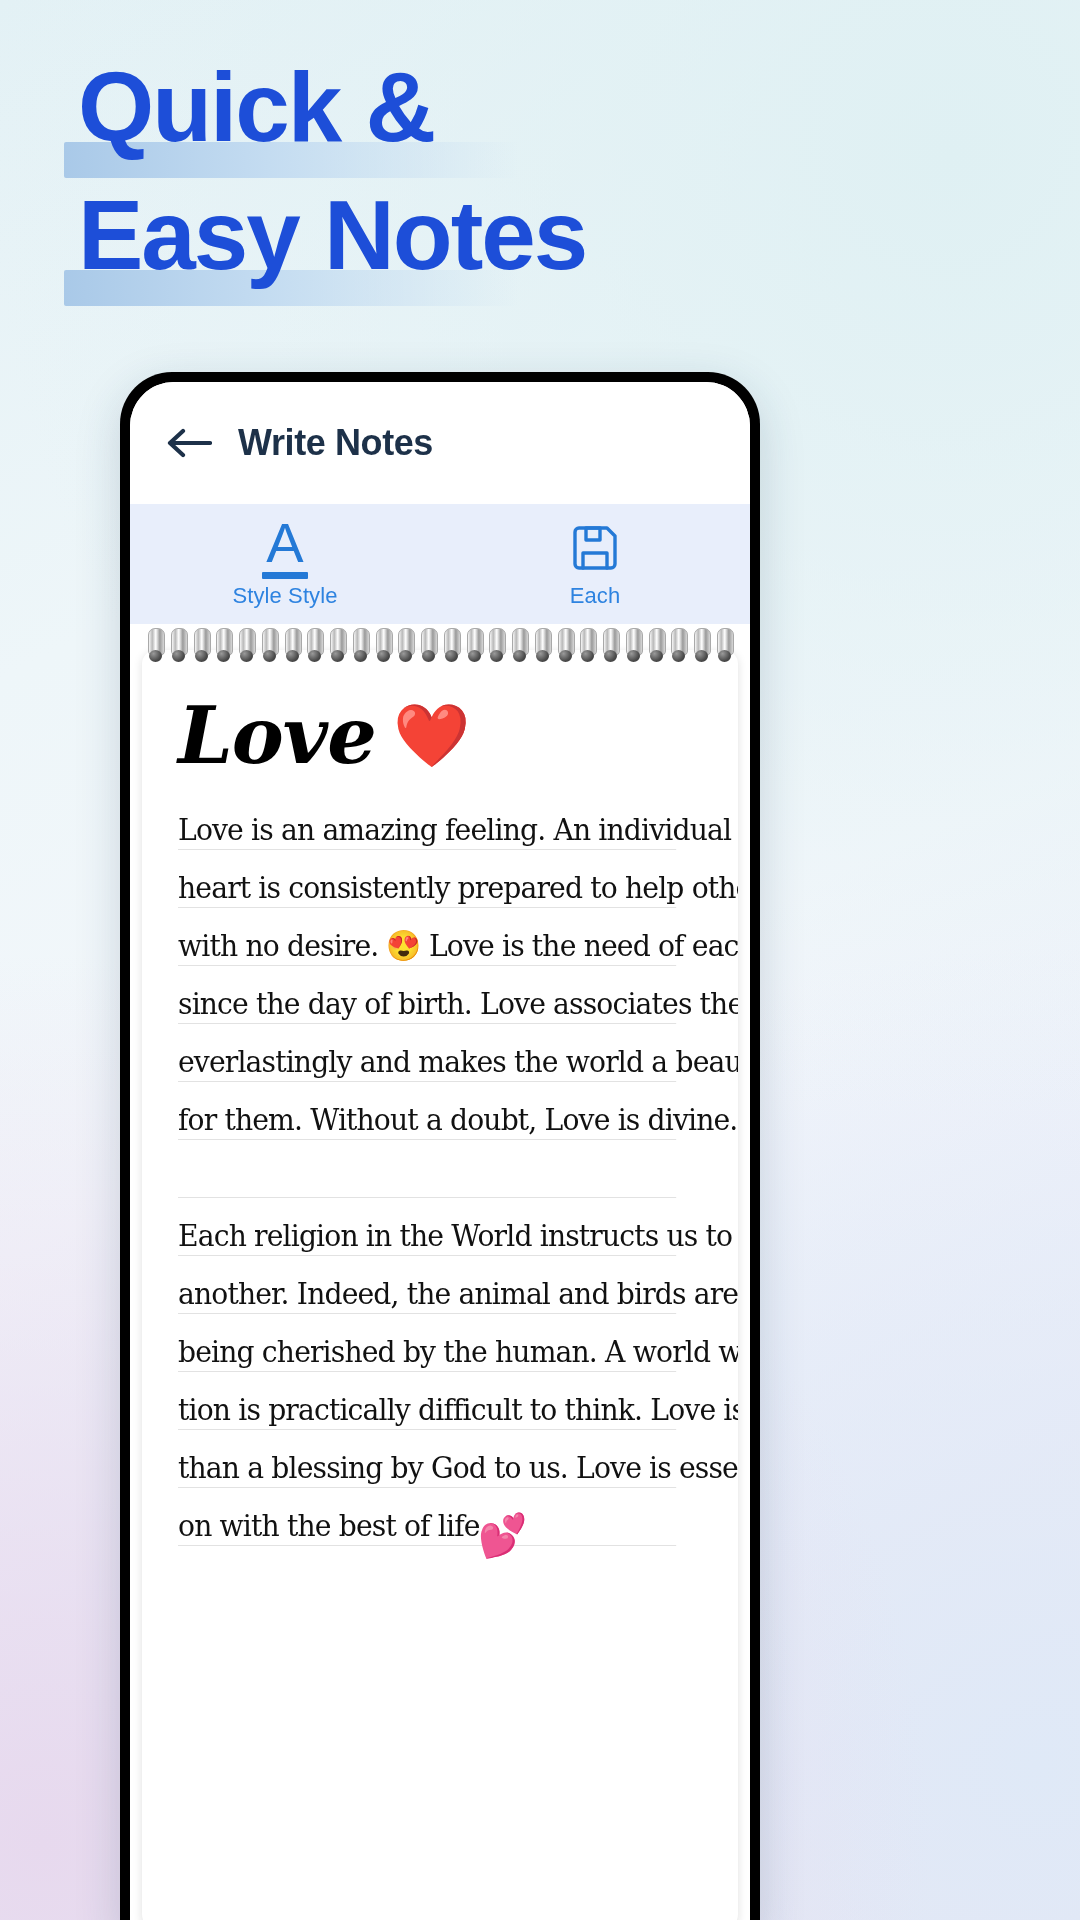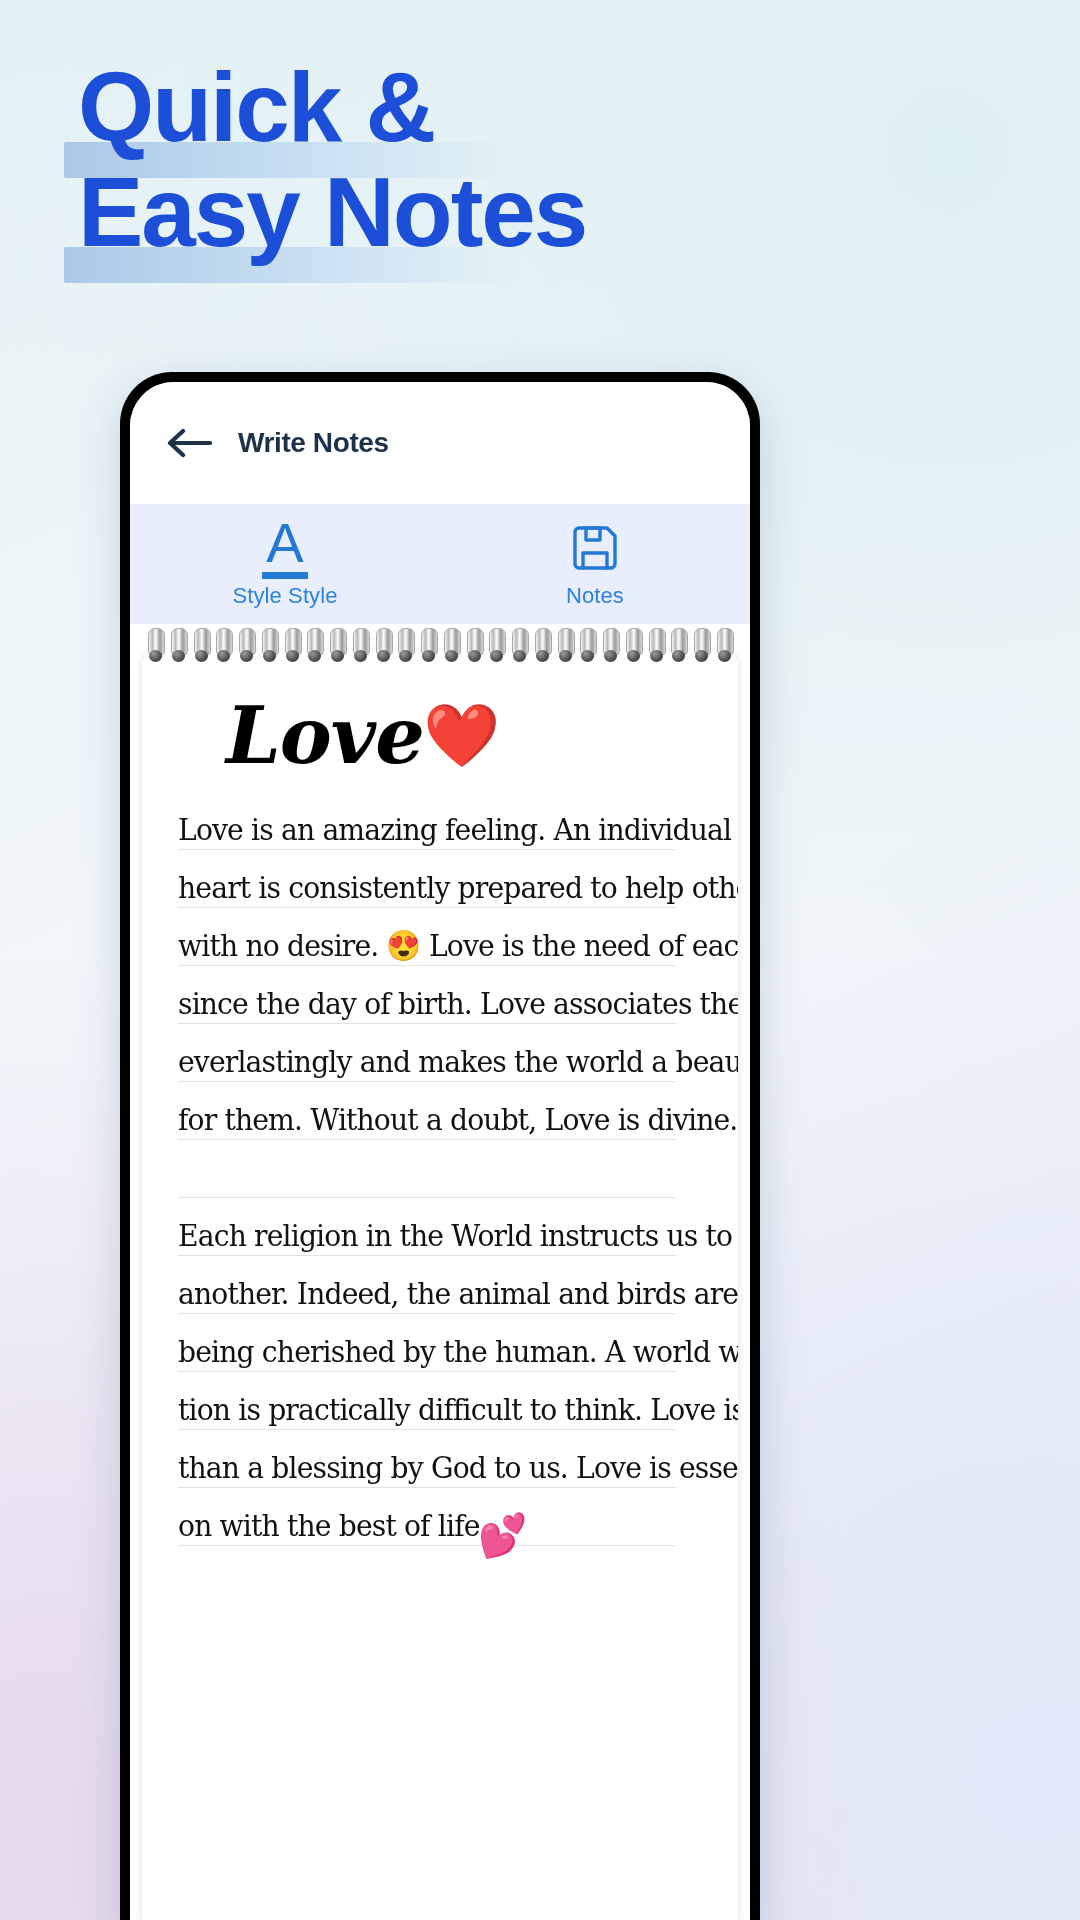--- a/index.html
+++ b/index.html
@@ -17,21 +17,21 @@
       linear-gradient(155deg, #e3f1f5 0%, #eef6f9 28%, #f3f7fb 52%, #eceff9 72%, #e9e4f2 100%);
   }
 
   
   .headline {
     position:absolute;
     left:78px; top:58px;
     width:860px;
   }
   .hl-line { position:relative; display:block; line-height:1.02; }
-  .hl-line + .hl-line { margin-top:5px; }
+  .hl-line + .hl-line { margin-top:28px; }
   .hl-hi {
     position:absolute;
     left:-14px;
     height:36px;
     border-radius:2px;
     background:linear-gradient(90deg, #a9c9e8 0%, #c4dcf1 45%, rgba(205,226,244,0) 100%);
     z-index:0;
   }
   .hl-1 .hl-hi { top:84px; width:455px; }
   .hl-2 .hl-hi { top:84px; width:455px; }
@@ -72,21 +72,21 @@
     padding:0 0 0 36px;
     gap:26px;
   }
   .back-arrow {
     width:46px; height:46px;
     display:flex; align-items:center; justify-content:center;
     flex:none;
   }
   .back-arrow svg { display:block; }
   .appbar-title {
-    font-size:28px;
+    font-size:36px;
     font-weight:bold;
     color:#1d3149;
     letter-spacing:-0.4px;
   }
 
   
   .toolbar {
     height:120px;
     background:#e8eefb;
     display:flex;
@@ -163,24 +163,24 @@
     left:12px; right:12px; top:26px; bottom:0;
     background:#fff;
     border-radius:14px 14px 18px 18px;
     box-shadow:0 2px 10px rgba(0,0,0,0.13);
     overflow:hidden;
     padding:30px 30px 0 30px;
   }
   .note-title {
     display:flex;
     align-items:center;
+    gap:18px;
     height:112px;
     padding-left:6px;
     position:relative;
-    margin-left:48px;
   }
   .note-title-text {
     font-family:"DejaVu Serif", serif;
     font-style:italic;
     font-weight:bold;
     font-size:78px;
     color:#000;
     letter-spacing:-1px;
     line-height:1;
   }
@@ -249,21 +249,21 @@
 
 
       <div class="tool">
         <div class="tool-ico">
           <svg width="52" height="52" viewBox="0 0 52 52" fill="none" stroke="#2479d6" stroke-width="3.4" stroke-linecap="round" stroke-linejoin="round">
             <path d="M6 10a4 4 0 0 1 4-4h28l8 8v28a4 4 0 0 1-4 4H10a4 4 0 0 1-4-4V10z"></path>
             <path d="M17 6h14v12H17z"></path>
             <path d="M14 46V31h24v15"></path>
           </svg>
         </div>
-        <div class="tool-label">Notes</div>
+        <div class="tool-label">Each</div>
       </div>
     </div>
 
     <div class="pad-area">
 
       <div class="spiral">
         <span class="ring"></span>
           <span class="ring"></span>
           <span class="ring"></span>
           <span class="ring"></span>

